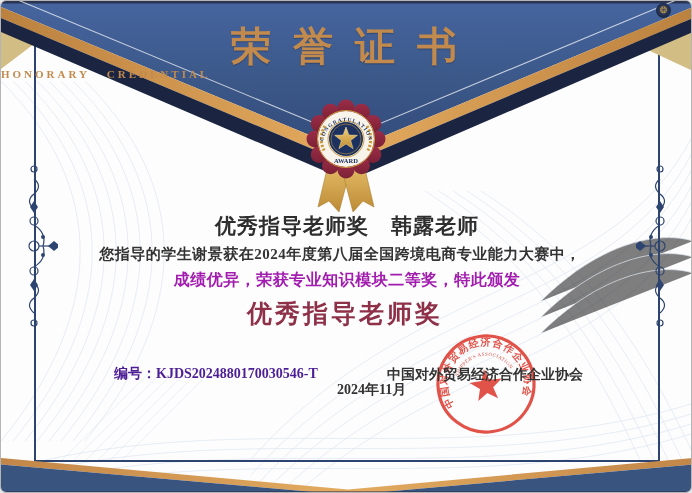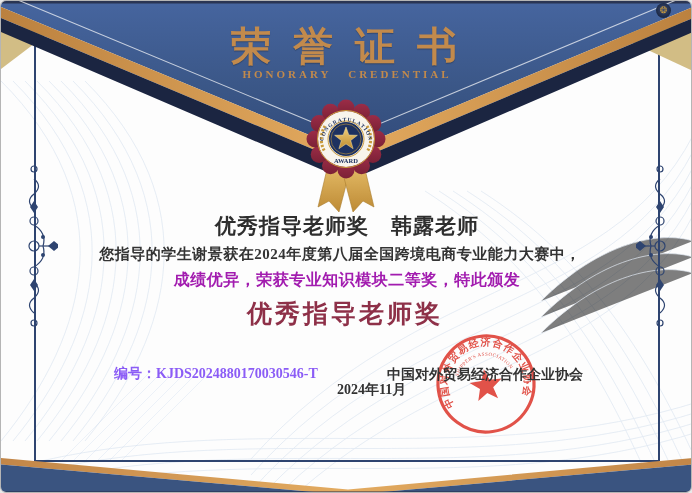--- a/index.html
+++ b/index.html
@@ -9,32 +9,32 @@
   
   .bg-pattern{left:0;top:0;width:692px;height:493px;z-index:0;}
   
   .frame-line{background:#2e4470;z-index:2;}
   .v-line{width:1.5px;top:26px;height:434px;}
   .h-line{height:1.5px;left:33px;width:625px;top:459px;}
   .ornament{z-index:3;}
   
   .banner{left:0;top:0;width:692px;height:200px;z-index:4;}
   .title{left:0;top:18px;width:692px;text-align:center;color:#c28a4c;font-size:40px;font-weight:700;letter-spacing:6px;z-index:5;text-shadow:0 1px 1px rgba(0,0,0,.25);}
-  .subtitle{left:0;top:67px;width:692px;text-align:center;color:#c28a4c;font-size:11px;font-weight:600;letter-spacing:3px;z-index:5;white-space:pre;}
+  .subtitle{left:0;top:67px;width:692px;text-align:left;color:#c28a4c;font-size:11px;font-weight:600;letter-spacing:3px;z-index:5;white-space:pre;}
   
   .medal{left:265px;top:90px;width:160px;height:125px;z-index:6;}
   
   .seal{left:426px;top:324px;width:118px;height:118px;z-index:7;opacity:.88;transform:rotate(-8deg);}
   
   .txt{z-index:8;color:#2e2e2e;}
   .recipient{left:0;top:211px;width:692px;text-align:center;font-size:21px;font-weight:700;letter-spacing:1px;}
   .body-line1{left:0;top:244px;width:678px;text-align:center;font-size:15px;font-weight:700;letter-spacing:.5px;color:#333;}
   .body-line2{left:0;top:269px;width:692px;text-align:center;font-size:16px;font-weight:600;letter-spacing:.5px;color:#a21caf;}
   .award{left:0;top:296px;width:688px;text-align:center;font-size:25px;font-weight:700;letter-spacing:3px;color:#8e3048;}
-  .serial{left:113px;top:364px;font-size:14px;font-weight:600;color:#8b5cf6;}
+  .serial{left:113px;top:364px;font-size:14px;font-weight:600;color:#4c1d95;}
   .issuer{left:336px;top:365px;width:296px;text-align:center;font-size:14px;font-weight:600;color:#333;}
   .issue-date{left:336px;top:380px;width:296px;text-align:left;font-size:14px;font-weight:600;color:#333;}
   
   .bottom-band{left:0;top:453px;width:692px;height:40px;z-index:6;}
   
   .corner-emblem{left:655px;top:2px;width:15px;height:15px;border-radius:50%;
     background:radial-gradient(circle at 50% 45%, #3c4d78 0%, #1b2742 70%);
     z-index:9;display:flex;align-items:center;justify-content:center;
     color:#c89a3c;font-size:9px;line-height:1;}
 </style>

